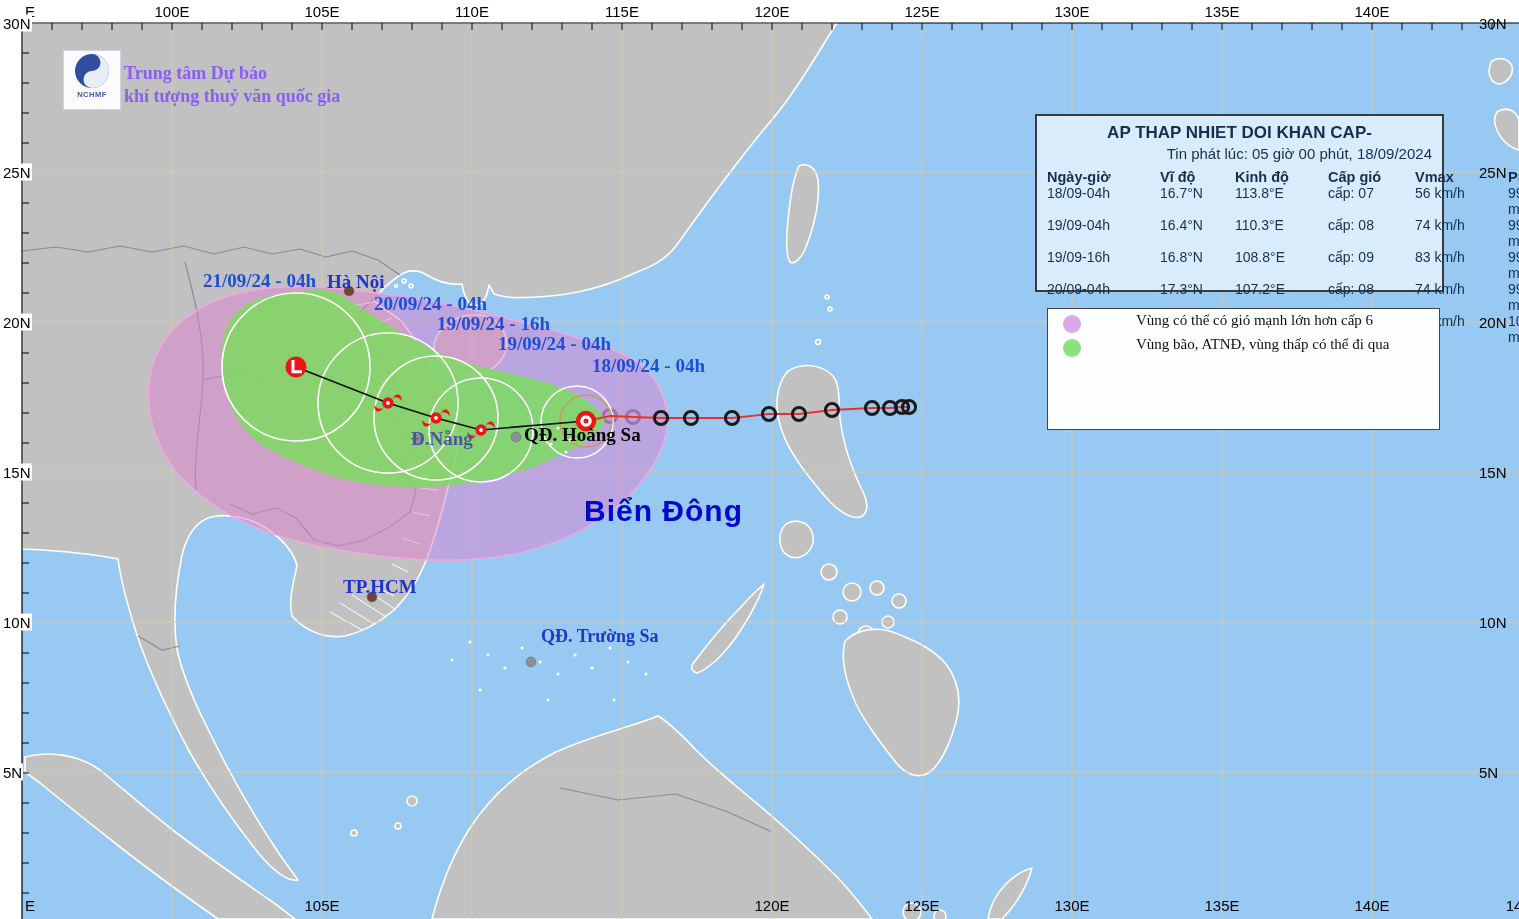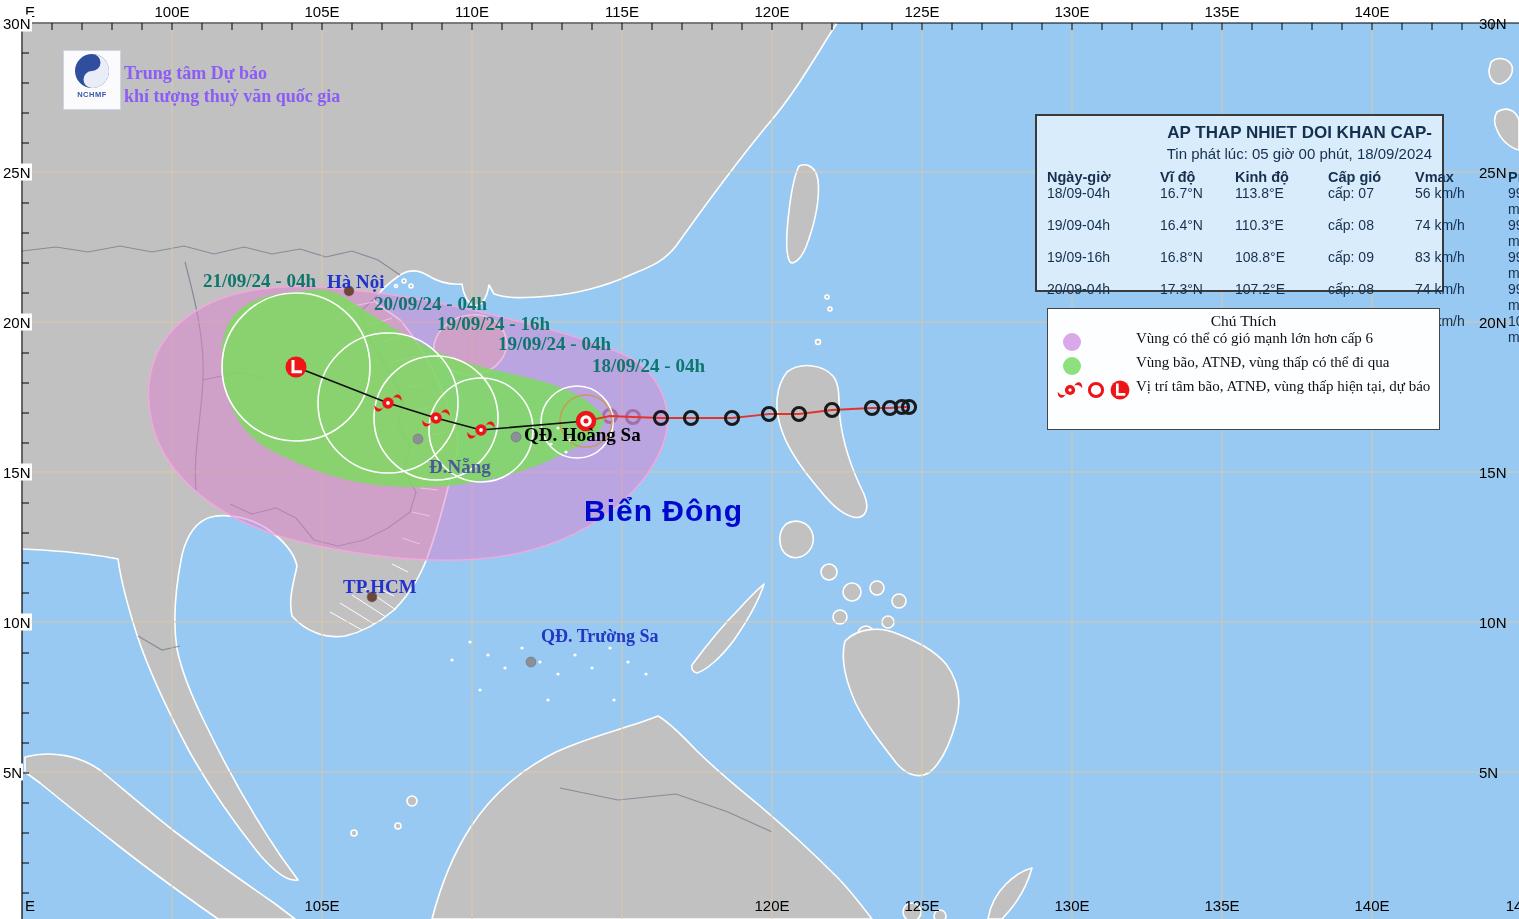--- a/index.html
+++ b/index.html
@@ -7,35 +7,35 @@
          font-family:"Liberation Sans",sans-serif;}
   svg.maplayer{position:absolute;left:0;top:0;}
   
   .ax{position:absolute;color:#000;font-size:15px;white-space:nowrap;}
   .ax-top{transform:translateX(-50%);top:3px;}
   .ax-bottom{transform:translateX(-50%);top:897px;}
   .ax-left{left:2px;transform:translateY(-50%);background:#fff;padding:0 1px;}
   .ax-right{left:1479px;transform:translateY(-50%);}
   
   .date-label{position:absolute;font-family:"Liberation Serif",serif;font-weight:bold;
-              color:#0f766e;font-size:19px;white-space:nowrap;}
+              color:#1d4ed8;font-size:19px;white-space:nowrap;}
   .place-label{position:absolute;font-family:"Liberation Serif",serif;font-weight:bold;
                white-space:nowrap;}
   .sea-label{position:absolute;font-family:"Liberation Sans",sans-serif;font-weight:bold;
              white-space:nowrap;letter-spacing:1px;}
   
   .logo{position:absolute;left:63px;top:50px;width:56px;height:58px;background:#fbfbfd;
         border:1px solid #cfd4e2;display:flex;flex-direction:column;align-items:center;justify-content:flex-start;}
   .logo-nchmf{font-size:7.5px;color:#3a57a8;font-weight:bold;letter-spacing:.5px;margin-top:-1px;}
   .org{position:absolute;left:124px;top:62px;font-family:"Liberation Serif",serif;
        font-weight:bold;font-size:18px;color:#8b5cf6;line-height:23px;}
   
   .info-box{position:absolute;left:1035px;top:114px;width:409px;height:178px;box-sizing:border-box;
             background:#d9ecfb;border:2px solid #3a3a3a;color:#15304e;padding:7px 10px 4px 10px;}
-  .info-title{text-align:right;font-weight:bold;font-size:17px;}
+  .info-title{text-align:center;font-weight:bold;font-size:17px;}
   .info-sub{text-align:right;font-size:15px;margin-top:2px;}
   .info-grid{display:grid;grid-template-columns:94px 56px 74px 68px 74px 1fr;
              font-size:14px;line-height:16px;margin-top:7px;column-gap:19px;}
   .info-grid .hd{font-weight:bold;font-size:14.5px;}
   
   .legend-box{position:absolute;left:1047px;top:308px;width:393px;height:122px;box-sizing:border-box;
               background:#fdfeff;border:1.5px solid #444;padding:3px 8px;
               font-family:"Liberation Serif",serif;color:#101010;}
   .legend-title{text-align:center;font-size:15.5px;}
   .legend-row{display:flex;align-items:flex-start;height:24px;}
@@ -404,47 +404,36 @@
         <div>21/09-04h</div>
         <div>18.5°N</div>
         <div>104.1°E</div>
         <div>cấp: &lt;6</div>
         <div>28 km/h</div>
         <div>1004 mb</div>
       </div>
   </div>
 
   <div class="legend-box">
-    <div class="legend-title">Chú Thích</div>
     <div id="legend-rows">
         <div class="legend-row">
           <div class="legend-icon">
             <svg width="80" height="24">
               <circle cx="16" cy="12" r="9" fill="#d8a8e8"></circle>
             </svg>
           </div>
           <div class="legend-text">Vùng có thể có gió mạnh lớn hơn cấp 6</div>
         </div>
         <div class="legend-row">
           <div class="legend-icon">
             <svg width="80" height="24">
               <circle cx="16" cy="12" r="9" fill="#8ce07e"></circle>
             </svg>
           </div>
           <div class="legend-text">Vùng bão, ATNĐ, vùng thấp có thể đi qua</div>
-        </div>
-        <div class="legend-row">
-          <div class="legend-icon">
-            <svg width="80" height="24">
-              <use href="#sym-typhoon" transform="translate(14,12) scale(0.85)" fill="#ee1418"></use>
-              <use href="#sym-ring" transform="translate(40,12)" stroke="#ee1418" fill="none"></use>
-              <use href="#sym-low" transform="translate(64,12) scale(0.9)" fill="#ee1418"></use>
-            </svg>
-          </div>
-          <div class="legend-text">Vị trí tâm bão, ATNĐ, vùng thấp hiện tại, dự báo</div>
         </div>
       </div>
   </div>
 
   <div id="labels">
       <div class="ax ax-top" style="left: 30px;">E</div>
       <div class="ax ax-top" style="left: 172px;">100E</div>
       <div class="ax ax-top" style="left: 322px;">105E</div>
       <div class="ax ax-top" style="left: 472px;">110E</div>
       <div class="ax ax-top" style="left: 622px;">115E</div>
@@ -472,19 +461,19 @@
       <div class="ax ax-right" style="top: 322px;">20N</div>
       <div class="ax ax-right" style="top: 472px;">15N</div>
       <div class="ax ax-right" style="top: 622px;">10N</div>
       <div class="ax ax-right" style="top: 772px;">5N</div>
       <div class="date-label" style="left: 592px; top: 355px;">18/09/24 - 04h</div>
       <div class="date-label" style="left: 498px; top: 333px;">19/09/24 - 04h</div>
       <div class="date-label" style="left: 437px; top: 313px;">19/09/24 - 16h</div>
       <div class="date-label" style="left: 374px; top: 293px;">20/09/24 - 04h</div>
       <div class="date-label" style="left: 203px; top: 270px;">21/09/24 - 04h</div>
       <div class="place-label" style="left: 327px; top: 271px; color: rgb(34, 51, 204); font-size: 19px;">Hà Nội</div>
-      <div class="place-label" style="left: 429px; top: 428px; color: rgb(74, 90, 153); font-size: 19px; margin-top: 28px;">Đ.Nẵng</div>
+      <div class="place-label" style="left: 411px; top: 428px; color: rgb(74, 90, 153); font-size: 19px;">Đ.Nẵng</div>
       <div class="place-label" style="left: 524px; top: 424px; color: #000000; font-size: 19px;">QĐ. Hoàng Sa</div>
       <div class="place-label" style="left: 343px; top: 576px; color: rgb(34, 51, 204); font-size: 19px;">TP.HCM</div>
       <div class="place-label" style="left: 541px; top: 626px; color: rgb(35, 54, 196); font-size: 18px;">QĐ. Trường Sa</div>
       <div class="sea-label" style="left: 584px; top: 494px; color: rgb(0, 8, 205); font-size: 30px;">Biển Đông</div>
     </div>
 </div>
 
 </body></html>

